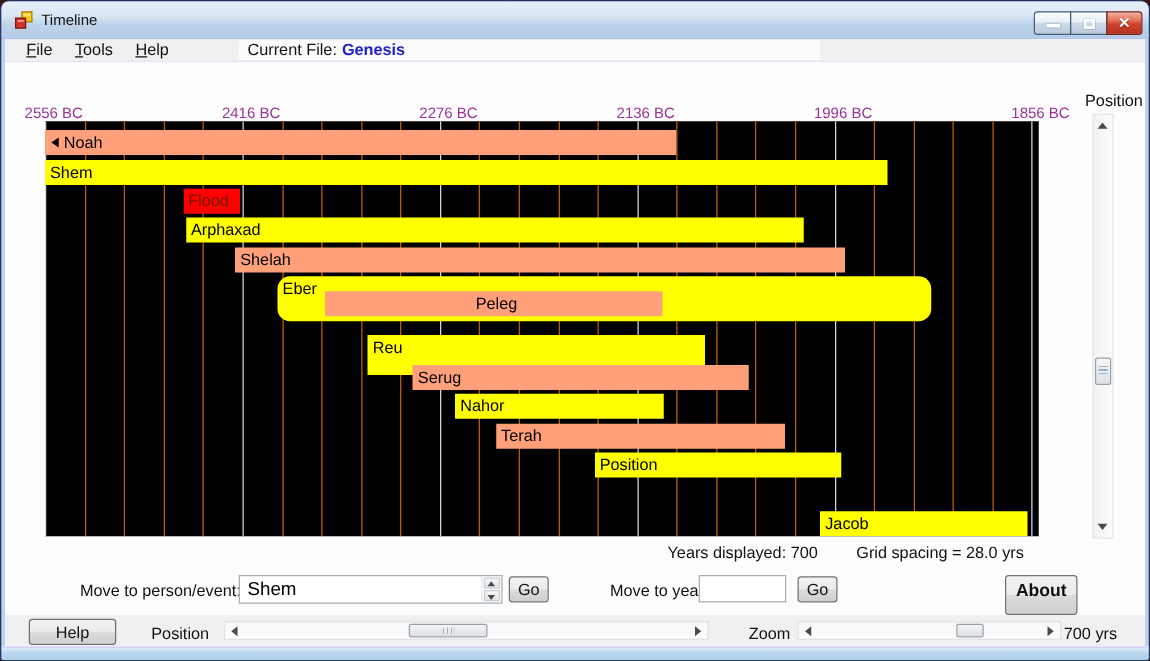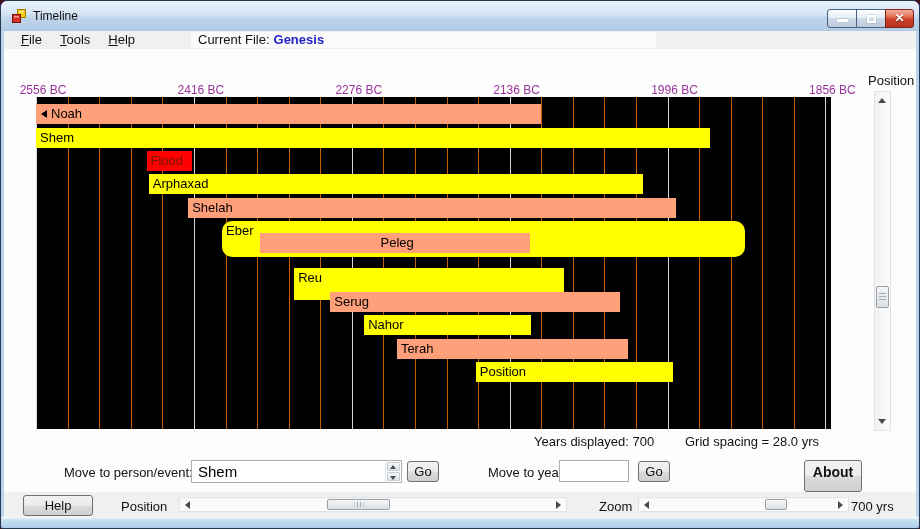--- a/index.html
+++ b/index.html
@@ -162,24 +162,25 @@
         <div class="gridline" style="left: 757.8px; background: rgb(194, 94, 0);"></div>
         <div class="gridline" style="left: 789.4px; background: rgb(214, 214, 214);"></div>
         <div class="bar" style="left: 0px; width: 505.2px; top: 7px; height: 20px; background: rgb(255, 160, 122); color: rgb(0, 0, 0);"><span class="clip-arrow"></span>Noah</div>
         <div class="bar" style="left: 0px; width: 674.4px; top: 30.5px; height: 20px; background: rgb(255, 255, 0); color: rgb(0, 0, 0);">Shem</div>
         <div class="bar" style="left: 110.5px; width: 45px; top: 53.9px; height: 20px; background: rgb(255, 0, 0); color: rgb(112, 24, 0);">Flood</div>
         <div class="bar" style="left: 152.2px; width: 488.3px; top: 100.8px; height: 20px; background: rgb(255, 160, 122); color: rgb(0, 0, 0);">Shelah</div>
         <div class="bar" style="left: 112.8px; width: 493.9px; top: 77.4px; height: 20px; background: rgb(255, 255, 0); color: rgb(0, 0, 0);">Arphaxad</div>
         <div class="bar" style="left: 186.1px; width: 523.3px; top: 124.3px; height: 36px; background: rgb(255, 255, 0); color: rgb(0, 0, 0); border-radius: 10px;">Eber</div>
         <div class="bar" style="left: 224.4px; width: 269.5px; top: 136px; height: 20px; background: rgb(255, 160, 122); color: rgb(0, 0, 0); text-align: center;">Peleg</div>
         <div class="bar" style="left: 258.2px; width: 269.5px; top: 171.2px; height: 32px; background: rgb(255, 255, 0); color: rgb(0, 0, 0);">Reu</div>
-        <div class="bar" style="left: 294.3px; width: 290px; top: 194.7px; height: 20px; background: rgb(255, 160, 122); color: rgb(0, 0, 0);">Serug</div>
+        <div class="bar" style="left: 294.3px; width: 269px; top: 194.7px; height: 20px; background: rgb(255, 160, 122); color: rgb(0, 0, 0);">Serug</div>
         <div class="bar" style="left: 328.2px; width: 166.9px; top: 218.1px; height: 20px; background: rgb(255, 255, 0); color: rgb(0, 0, 0);">Nahor</div>
         <div class="bar" style="left: 360.9px; width: 231.2px; top: 241.6px; height: 20px; background: rgb(255, 160, 122); color: rgb(0, 0, 0);">Terah</div>
         <div class="bar" style="left: 439.8px; width: 197.3px; top: 265.1px; height: 20px; background: rgb(255, 255, 0); color: rgb(0, 0, 0);">Position</div>
+        <div class="bar" style="left: 620.2px; width: 165.8px; top: 312px; height: 20px; background: rgb(255, 255, 0); color: rgb(0, 0, 0);">Jacob</div>
       </div>
 
     <div class="vscroll">
       <span class="tri tri-up" style="left:3px; top:6px;"></span>
       <div class="v-thumb"></div>
       <span class="tri tri-down" style="left:3px; bottom:6px;"></span>
     </div>
 
     <span class="lbl" style="left:530px; top:385px;">Years displayed: 700</span>
     <span class="lbl" style="left:681px; top:385px;">Grid spacing = 28.0 yrs</span>

